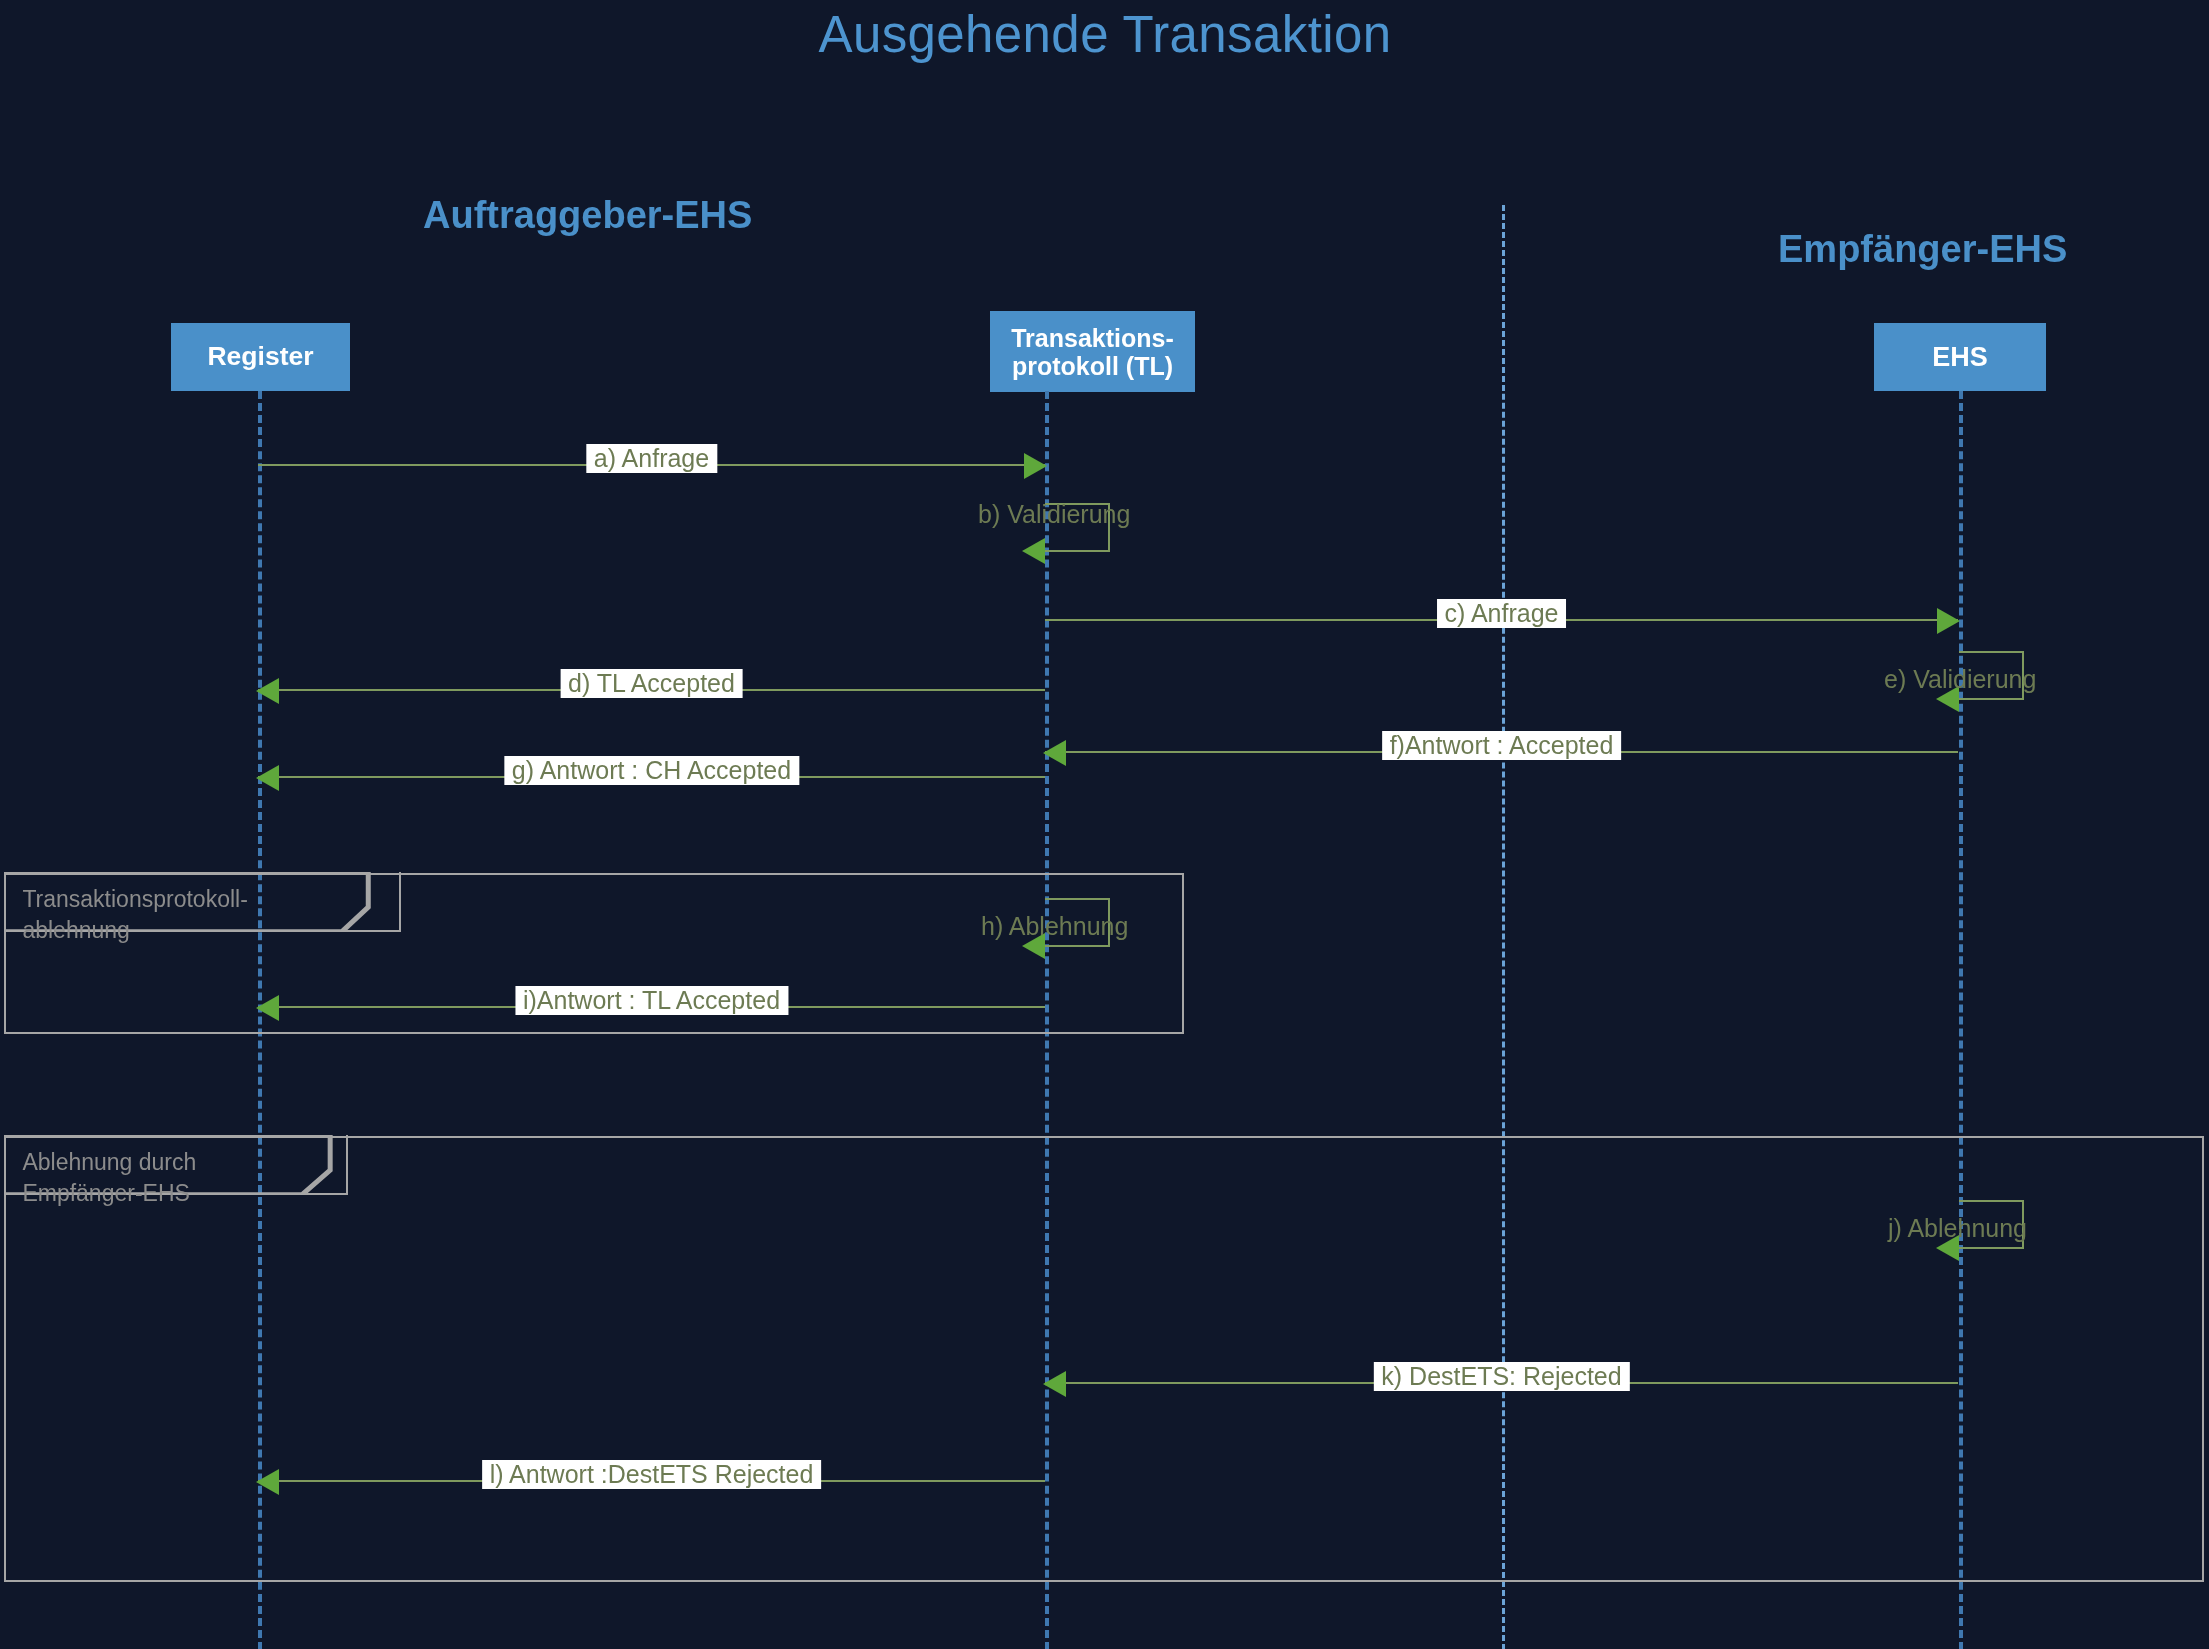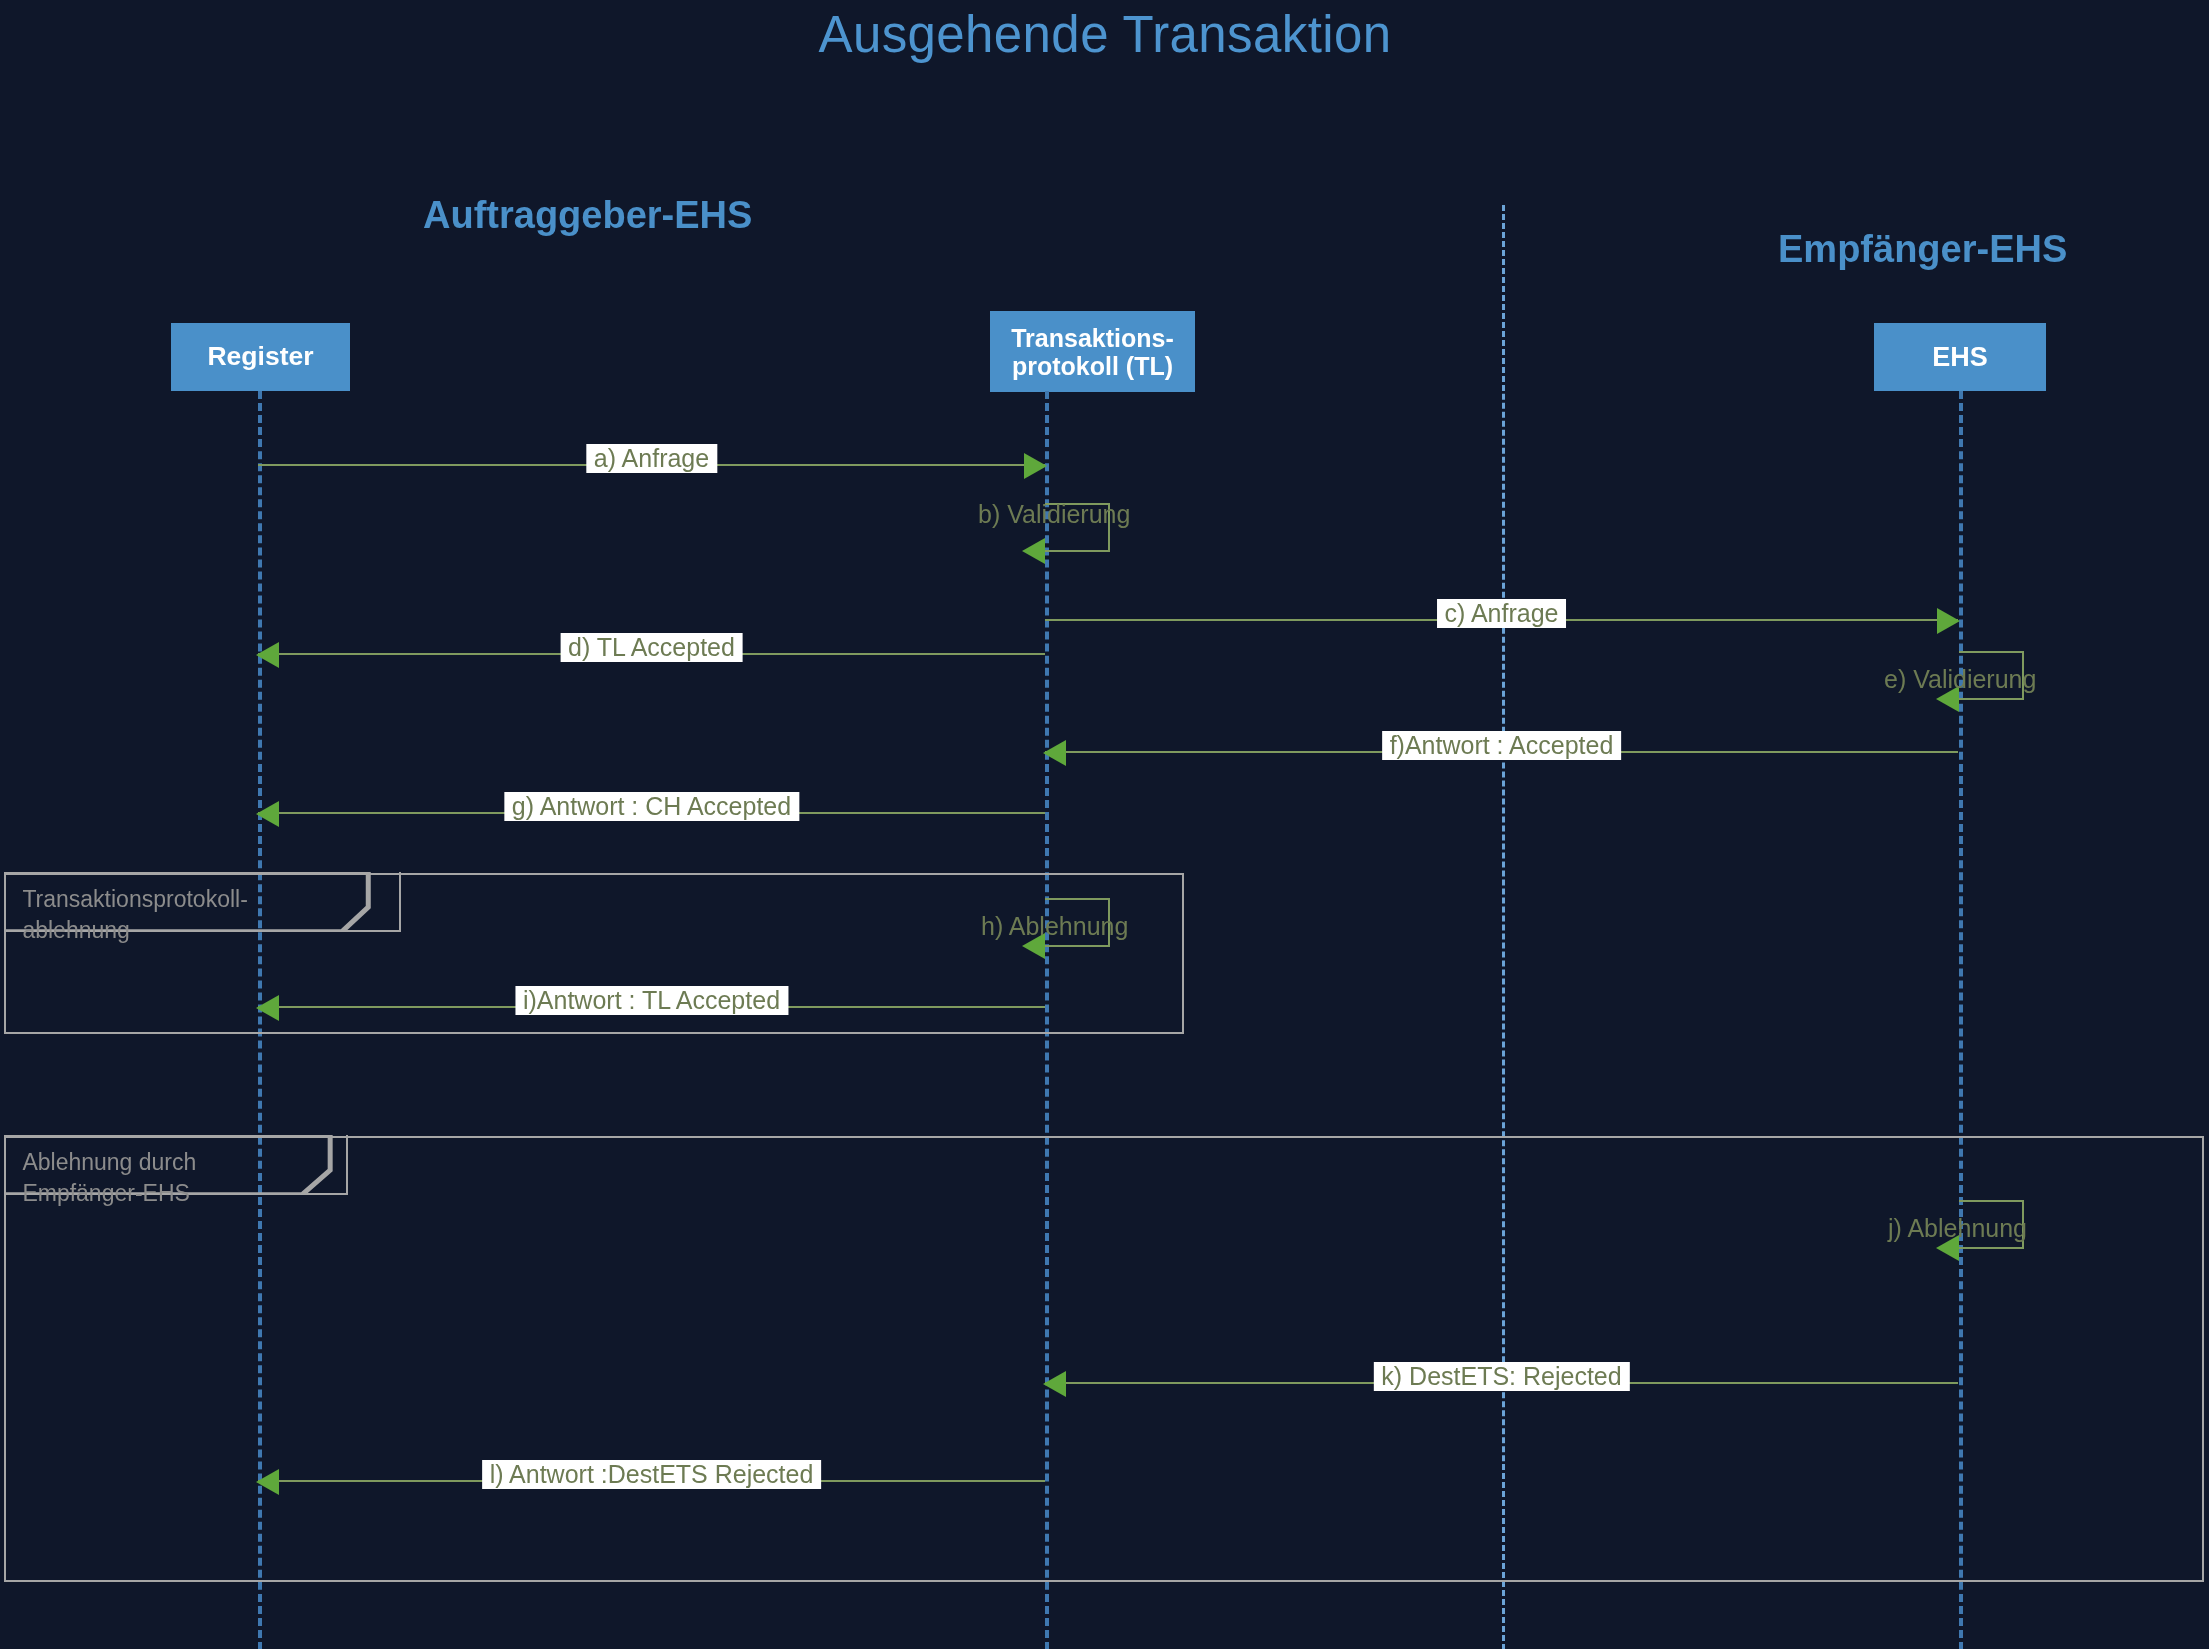--- a/index.html
+++ b/index.html
@@ -235,38 +235,38 @@
     <div class="selfloop-arrow"></div>
   </div>
   <div class="selfloop-label" style="left:978px; top:500px;">b) Validierung</div>
 
   <div class="message to-right" style="left:1045px; top:619px; width:913px;">
     <div class="line"></div>
     <div class="arrowhead"></div>
     <div class="msg-label">c) Anfrage</div>
   </div>
 
-  <div class="message to-left" style="left:258px; top:653px; width:787px;">
+  <div class="message to-left" style="left:258px; top:689px; width:787px;">
     <div class="line"></div>
     <div class="arrowhead"></div>
     <div class="msg-label">d) TL Accepted</div>
   </div>
 
   <div class="selfloop" style="left:1959px; top:651px;">
     <div class="selfloop-arrow"></div>
   </div>
   <div class="selfloop-label" style="left:1884px; top:665px;">e) Validierung</div>
 
   <div class="message to-left" style="left:1045px; top:751px; width:913px;">
     <div class="line"></div>
     <div class="arrowhead"></div>
     <div class="msg-label">f)Antwort : Accepted</div>
   </div>
 
-  <div class="message to-left" style="left:258px; top:812px; width:787px;text-decoration:underline;">
+  <div class="message to-left" style="left:258px; top:776px; width:787px;text-decoration:underline;">
     <div class="line"></div>
     <div class="arrowhead"></div>
     <div class="msg-label">g) Antwort : CH Accepted</div>
   </div>
 
   <div class="selfloop" style="left:1045px; top:898px;">
     <div class="selfloop-arrow"></div>
   </div>
   <div class="selfloop-label" style="left:981px; top:912px;">h) Ablehnung</div>
 

